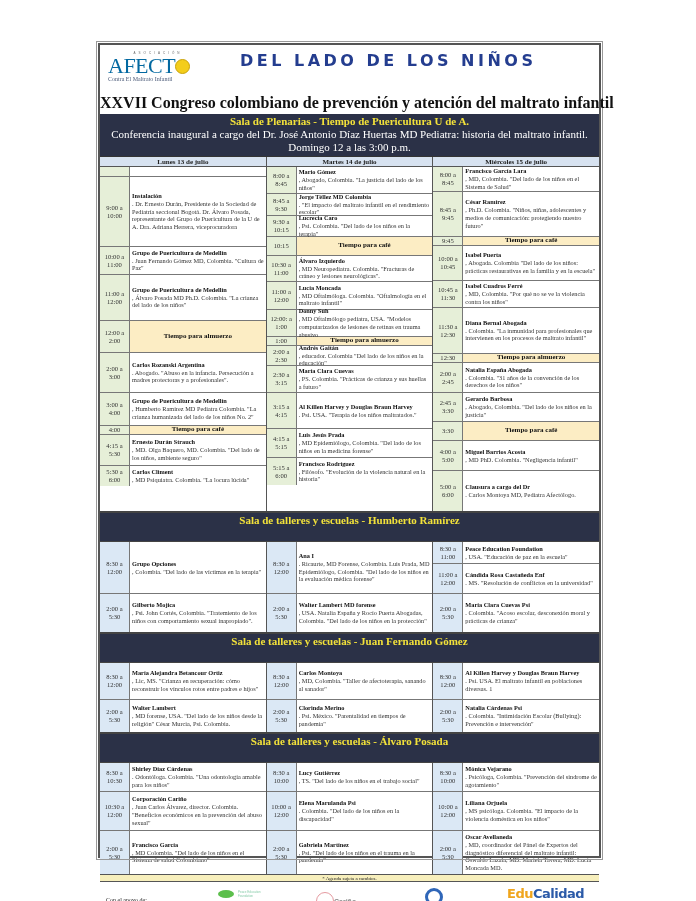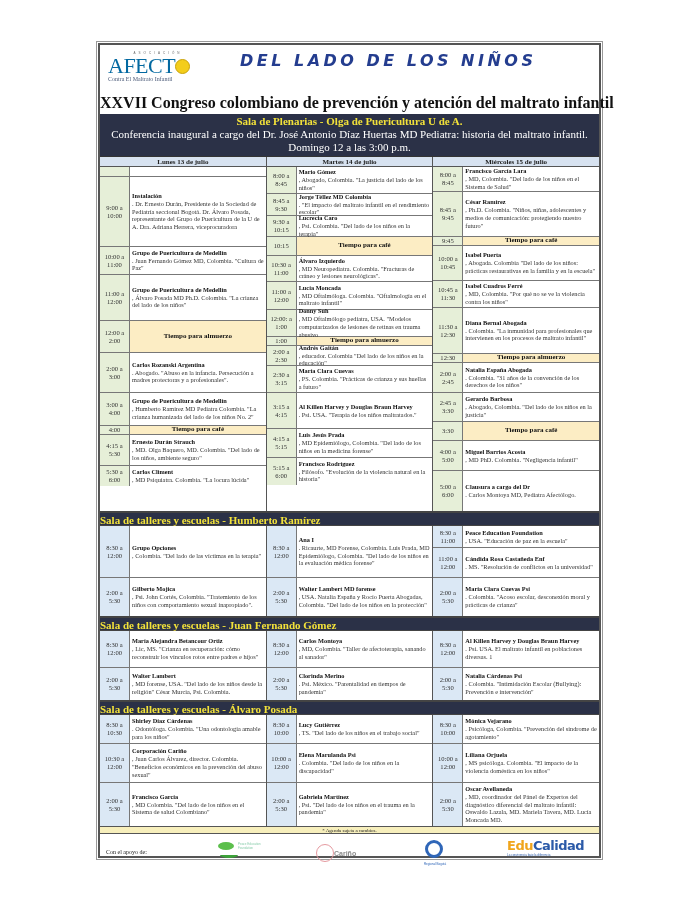--- a/index.html
+++ b/index.html
@@ -10,40 +10,40 @@
     position: absolute; left: 98px; top: 43px; width: 503px; height: 815px;
     border: 2px solid #555; outline: 1px solid #999; outline-offset: 1px;
     background: #fff;
   }
   .header { position: relative; height: 66px; }
   .logo { position: absolute; left: 8px; top: 6px; width: 100px; height: 44px; }
   .logo .assoc { font-size: 3px; letter-spacing: 3px; color: #666; text-align: center; height: 5px; font-family: "Liberation Sans", sans-serif; }
   .logo .brand { font-size: 22px; color: #0369a1; letter-spacing: -0.5px; line-height: 20px; font-family: "Liberation Serif", serif; }
   .logo .brand .o { display: inline-block; width: 15px; height: 15px; border-radius: 50%; background: #f3cd1b; border: 1px solid #c9a20a; vertical-align: -1px; }
   .logo .tag { font-size: 6px; color: #4b5a78; font-family: "Liberation Serif", serif; }
-  .title-main { position: absolute; left: 140px; top: 6px; font-size: 16px; font-weight: bold; font-style: italic; color: #243d8f; letter-spacing: 3.5px; font-family: "DejaVu Sans", sans-serif; }
+  .title-main { position: absolute; left: 140px; top: 6px; font-size: 16px; font-weight: bold; color: #243d8f; letter-spacing: 3.5px; font-family: "DejaVu Sans", sans-serif; }
   .title-sub { position: absolute; left: 0; right: 0; top: 30px; text-align: center; font-size: 10.5px; font-weight: bold; color: #111; padding-left: 40px; }
   .title-congress { position: absolute; left: 0; right: 0; top: 49px; text-align: left; font-size: 16px; font-weight: bold; color: #111; white-space: nowrap; }
 
   .plenary-banner { background: #2b3147; color: #fff; text-align: center; padding: 1px 4px 2px; margin-top: 3px; }
   .plenary-banner .room { color: #f3e23a; font-weight: bold; font-size: 11px; line-height: 13px; }
   .plenary-banner .conf { font-weight: normal; font-size: 11px; line-height: 13px; }
 
   .days { display: flex; border-top: 1px solid #333; }
   .day { flex: 1; border-right: 1px solid #555; }
   .day:last-child { border-right: none; }
   .day-head { background: #d7e2f0; text-align: center; font-size: 7px; font-weight: bold; height: 10px; line-height: 10px; border-bottom: 1px solid #555; color: #222; }
   .row { display: flex; border-bottom: 1px solid #777; }
   .row:last-child { border-bottom: none; }
   .t { width: 30px; flex: none; background: #e6efd8; font-size: 6.6px; line-height: 8px; text-align: center; display: flex; align-items: center; justify-content: center; border-right: 1px solid #777; color: #333; padding: 1px; }
   .c { flex: 1; font-size: 6.3px; line-height: 7.8px; padding: 1px 2px; display: flex; flex-direction: column; justify-content: center; color: #333; }
   .c b { color: #111; }
   .break .c { background: #fcedc4; font-weight: bold; text-align: center; font-size: 7px; color: #111; }
 
-  .section-bar { background: #2b3147; color: #f3e23a; text-align: left; font-weight: bold; font-size: 11px; height: 15px; line-height: 15px; border-top: 2px solid #444; border-bottom: 1px solid #444; }
+  .section-bar { background: #2b3147; color: #f3e23a; text-align: center; font-weight: bold; font-size: 11px; height: 31px; line-height: 15px; border-top: 2px solid #444; border-bottom: 1px solid #444; }
   .ws { display: flex; }
   .ws .col { flex: 1; border-right: 1px solid #555; }
   .ws .col:last-child { border-right: none; }
   .ws .t { background: #dbe8f5; }
   .note { background: #f7efbc; text-align: center; font-size: 5px; height: 8px; line-height: 8px; border-top: 1px solid #555; border-bottom: 1px solid #555; }
   .sponsors { position: relative; height: 40px; }
   .sponsors .label { position: absolute; left: 6px; top: 15px; font-size: 6px; color: #222; }
   .sp { position: absolute; top: 4px; }
   .sp1 { left: 118px; width: 50px; height: 30px; }
   .sp1 .leaf1 { position: absolute; left: 0; top: 4px; width: 16px; height: 8px; border-radius: 50%; background: #5cbf4c; }
@@ -69,21 +69,21 @@
     <div class="logo">
       <div class="assoc">ASOCIACIÓN</div>
       <div class="brand">AFECT<span class="o"></span></div>
       <div class="tag">Contra El Maltrato Infantil</div>
     </div>
     <div class="title-main">DEL LADO DE LOS NIÑOS</div>
     <div class="title-congress">XXVII Congreso colombiano de prevención y atención del maltrato infantil</div>
   </div>
 
   <div class="plenary-banner">
-    <div class="room">Sala de Plenarias - Olga de Puericultura U de A.</div>
+    <div class="room">Sala de Plenarias - Tiempo de Puericultura U de A.</div>
     <div class="conf">Conferencia inaugural a cargo del Dr. José Antonio Díaz Huertas MD Pediatra: historia del maltrato infantil. Domingo 12 a las 3:00 p.m.</div>
   </div>
 
   <div class="days" id="days">
       <div class="day">
         <div class="day-head">Lunes 13 de julio</div>
         <div class="row" style="height: 10px;">
           <div class="t"></div>
           <div class="c"></div>
         </div>

